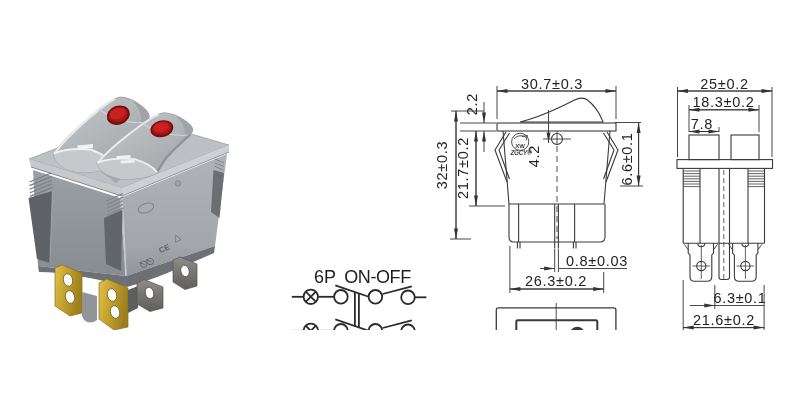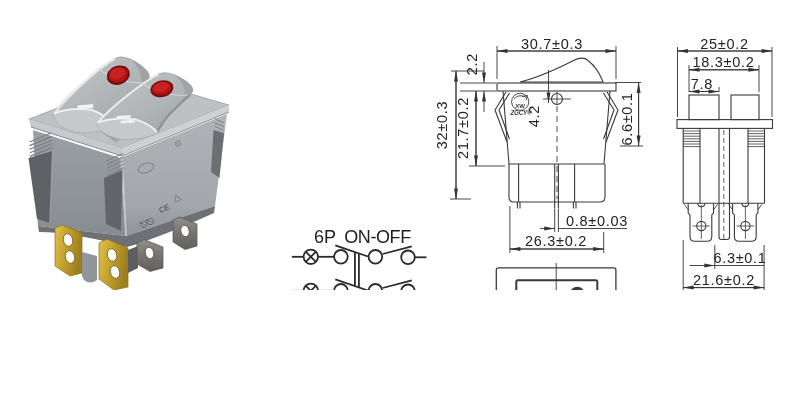--- a/index.html
+++ b/index.html
@@ -1,17 +1,17 @@
 <!DOCTYPE html>
 <html><head>
 <meta charset="utf-8">
 <style>
   html,body{margin:0;padding:0;background:#fff;}
   #page{position:relative;width:800px;height:290px;background:#fff;overflow:hidden;
-        font-family:"Liberation Sans",sans-serif;}
+        font-family:"Liberation Sans",sans-serif;margin-top:40px;}
   svg{position:absolute;top:0;left:0;}
 </style>
 </head>
 <body>
 <div id="page">
 <svg width="800" height="402" viewBox="0 0 800 402">
 <defs>
   <marker id="ar" markerWidth="11.5" markerHeight="8" refX="11" refY="4" orient="auto" markerUnits="userSpaceOnUse">
     <path d="M11,4 L0.5,2 L0.5,6 Z" fill="#333"></path>
   </marker>

